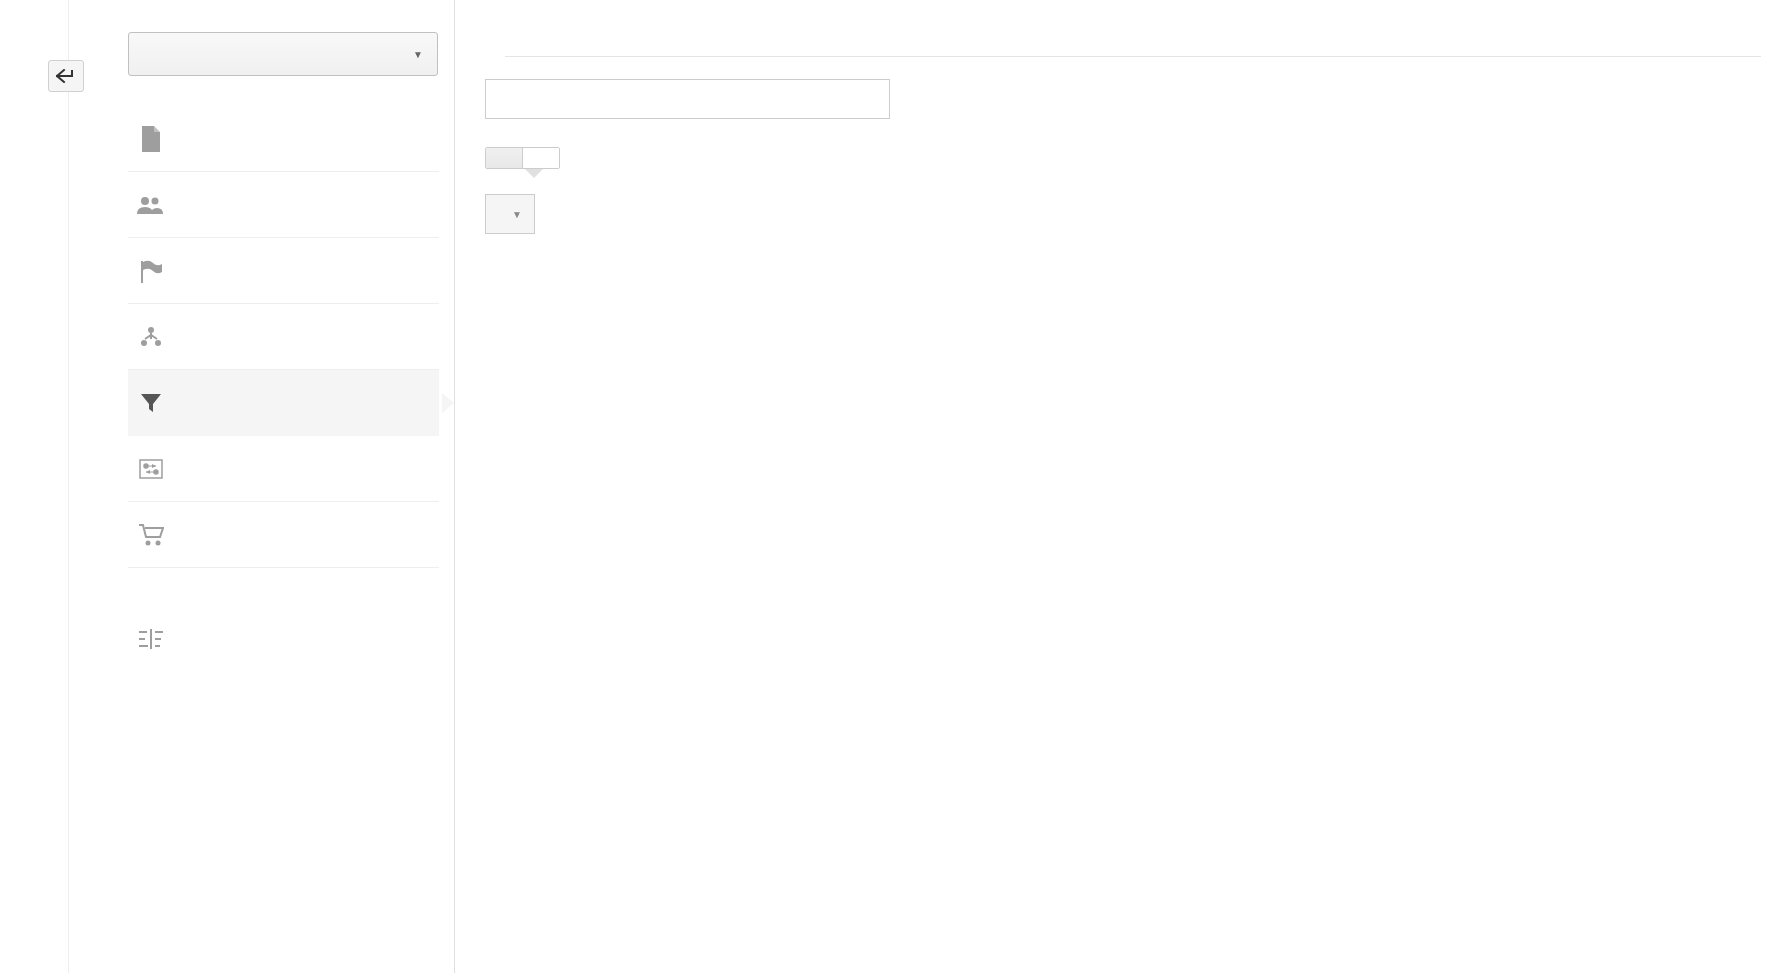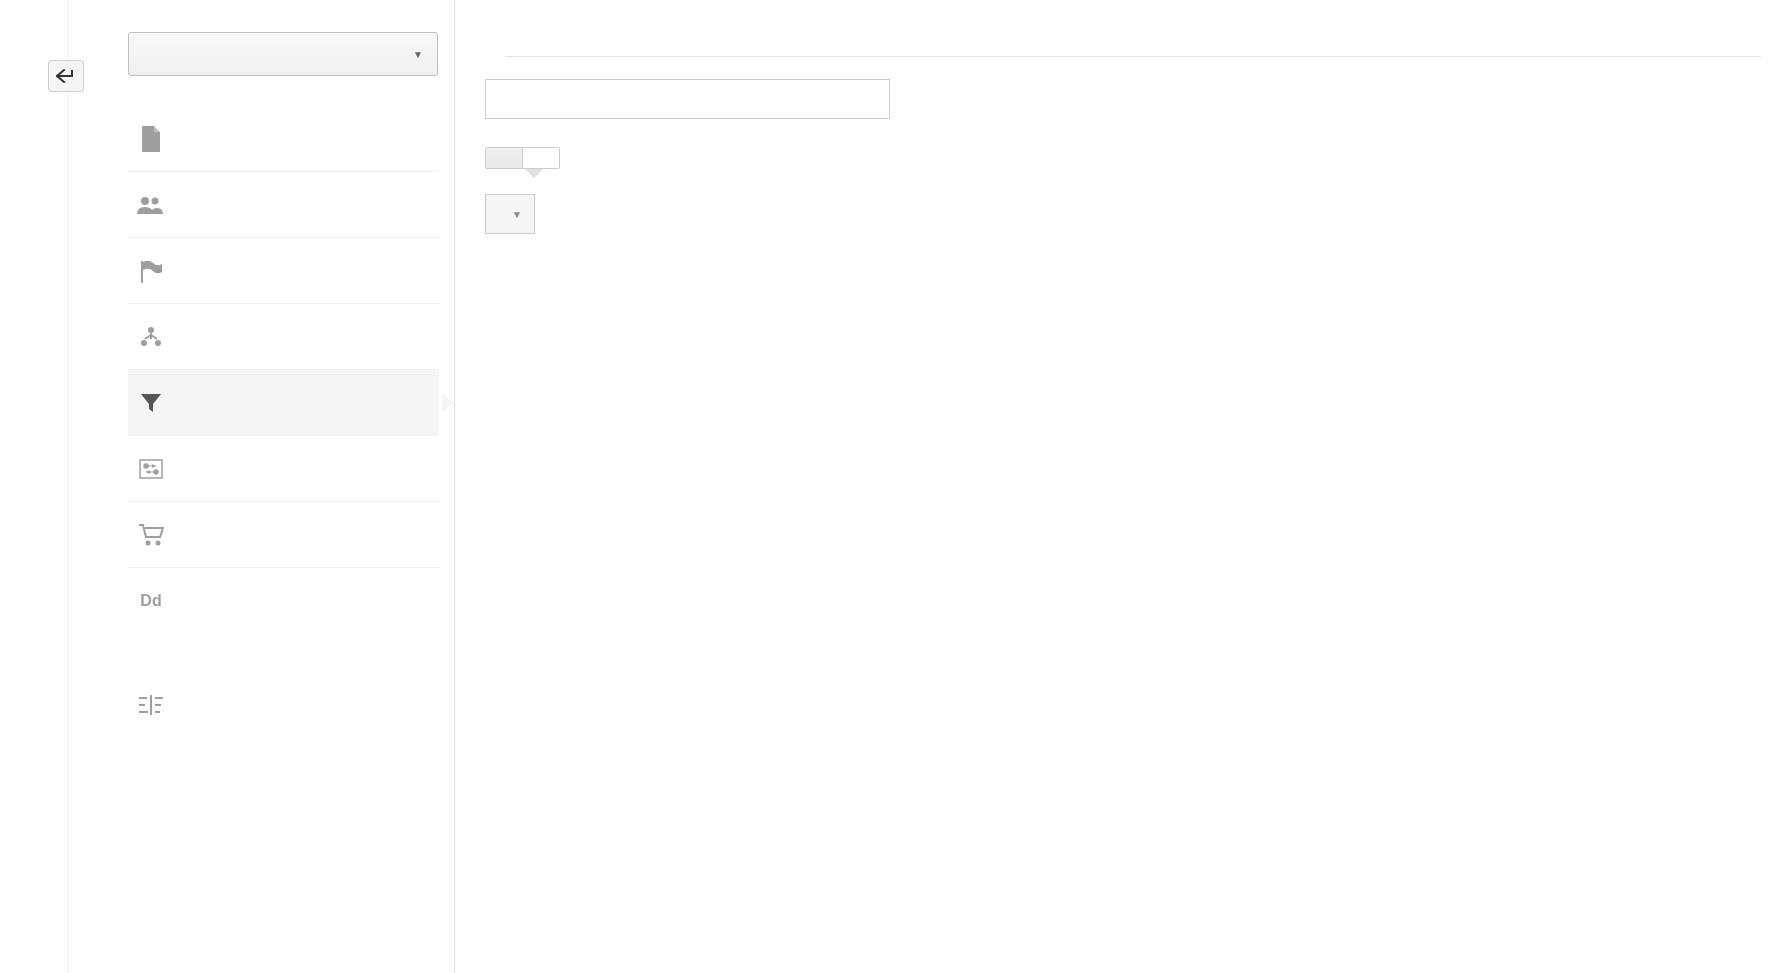--- a/index.html
+++ b/index.html
@@ -129,25 +129,20 @@
       <span class="nav-icon">
         <svg width="26" height="24" viewBox="0 0 26 24" fill="#9e9e9e">
             <path d="M1 2 L5 2 L8 14 L22 14 L25 5 L7 5" stroke="#9e9e9e" stroke-width="2" fill="none"></path>
             <circle cx="10" cy="20" r="2.5"></circle>
             <circle cx="20" cy="20" r="2.5"></circle>
           </svg>
       </span>
       <span class="nav-label"></span>
     </div>
 
-    <div class="nav-item" style="border-bottom:none">
-      <span class="nav-icon" style="font-weight:bold;font-size:16px;color:#9e9e9e">Dd</span>
-      <span class="nav-label"></span>
-      <span class="beta-badge"></span>
-    </div>
 
     <div class="section-header"></div>
 
     <div class="nav-item" style="border-bottom:none">
       <span class="nav-icon">
         <svg width="26" height="20" viewBox="0 0 26 20" fill="#9e9e9e">
             <rect x="1" y="2" width="8" height="2"></rect>
             <rect x="1" y="9" width="6" height="2"></rect>
             <rect x="1" y="16" width="9" height="2"></rect>
             <rect x="12" y="0" width="2" height="20"></rect>

